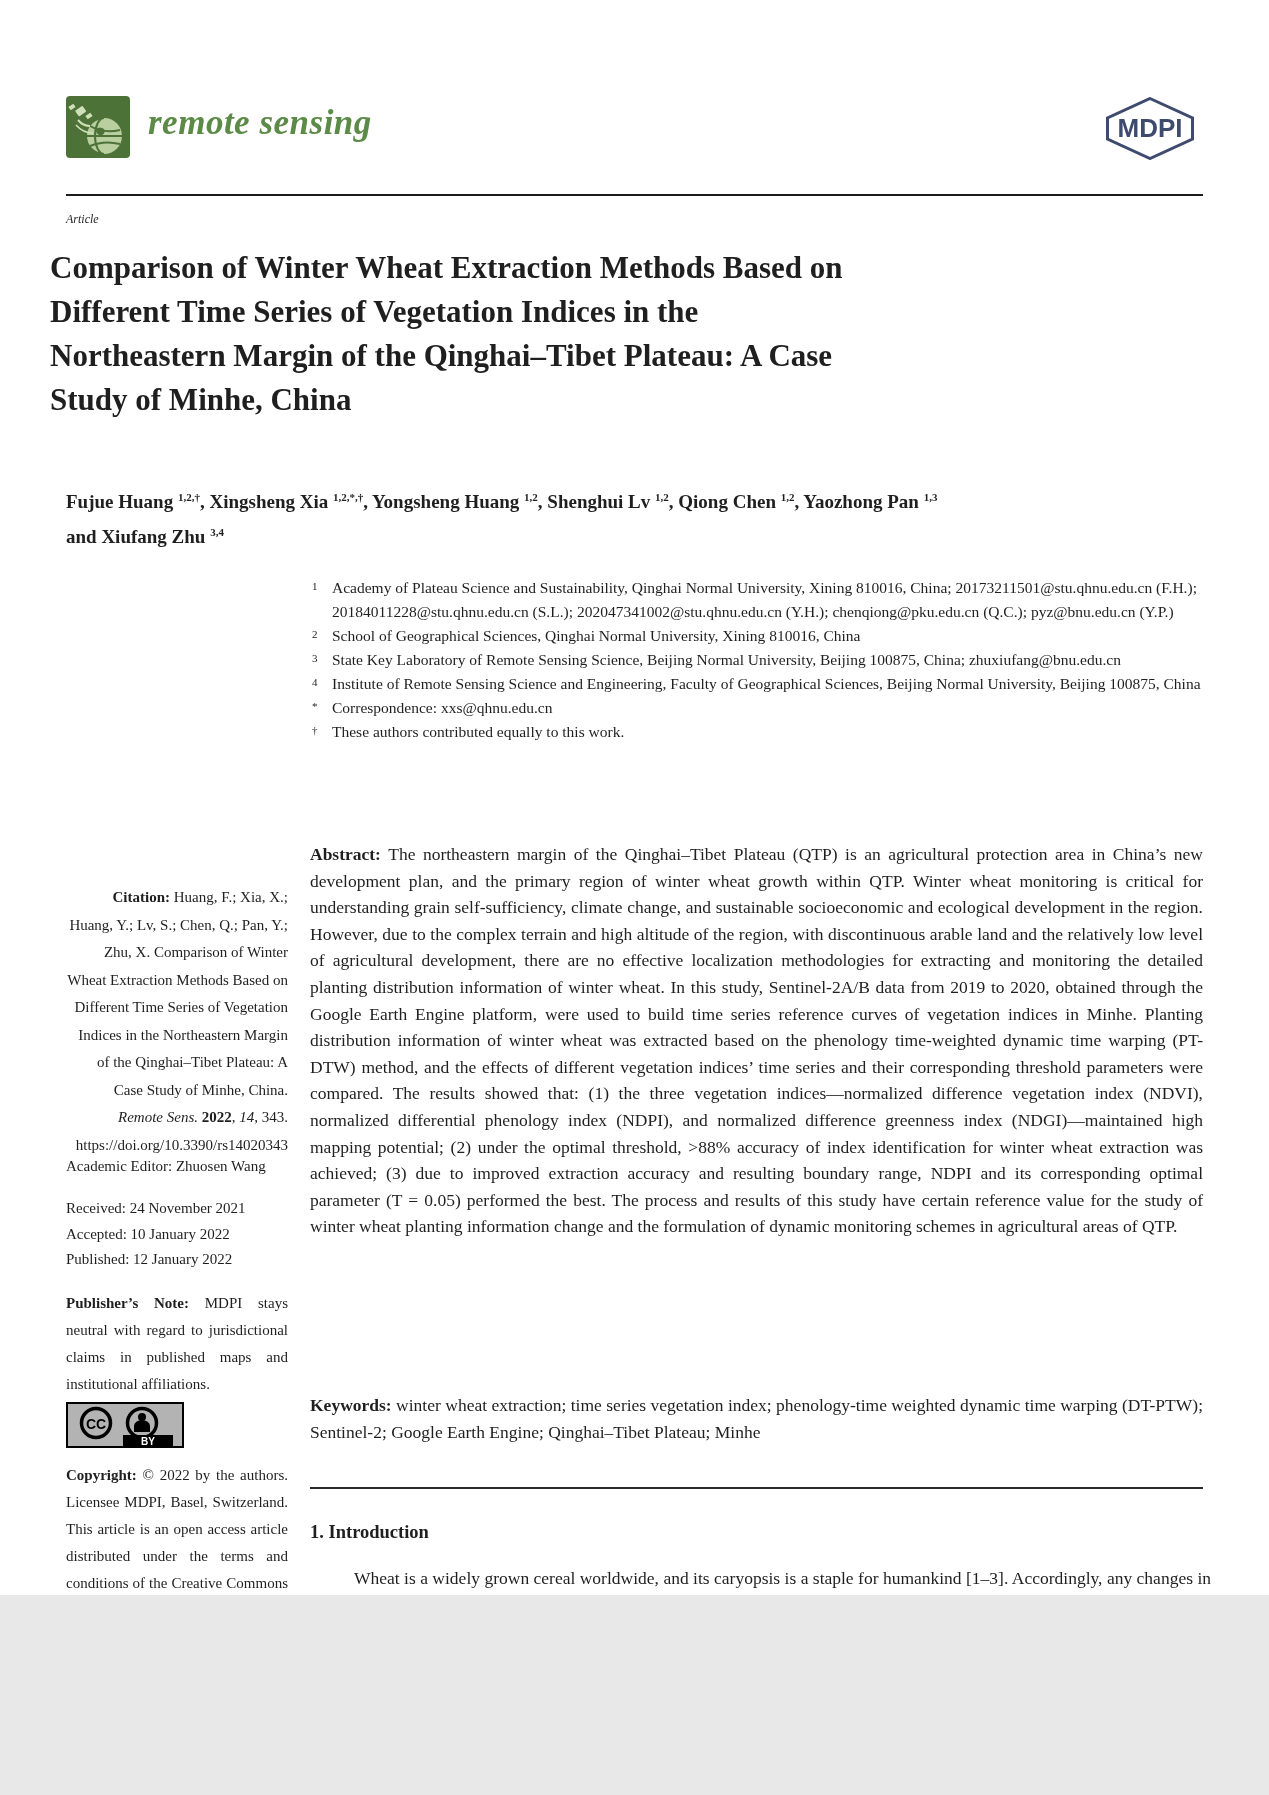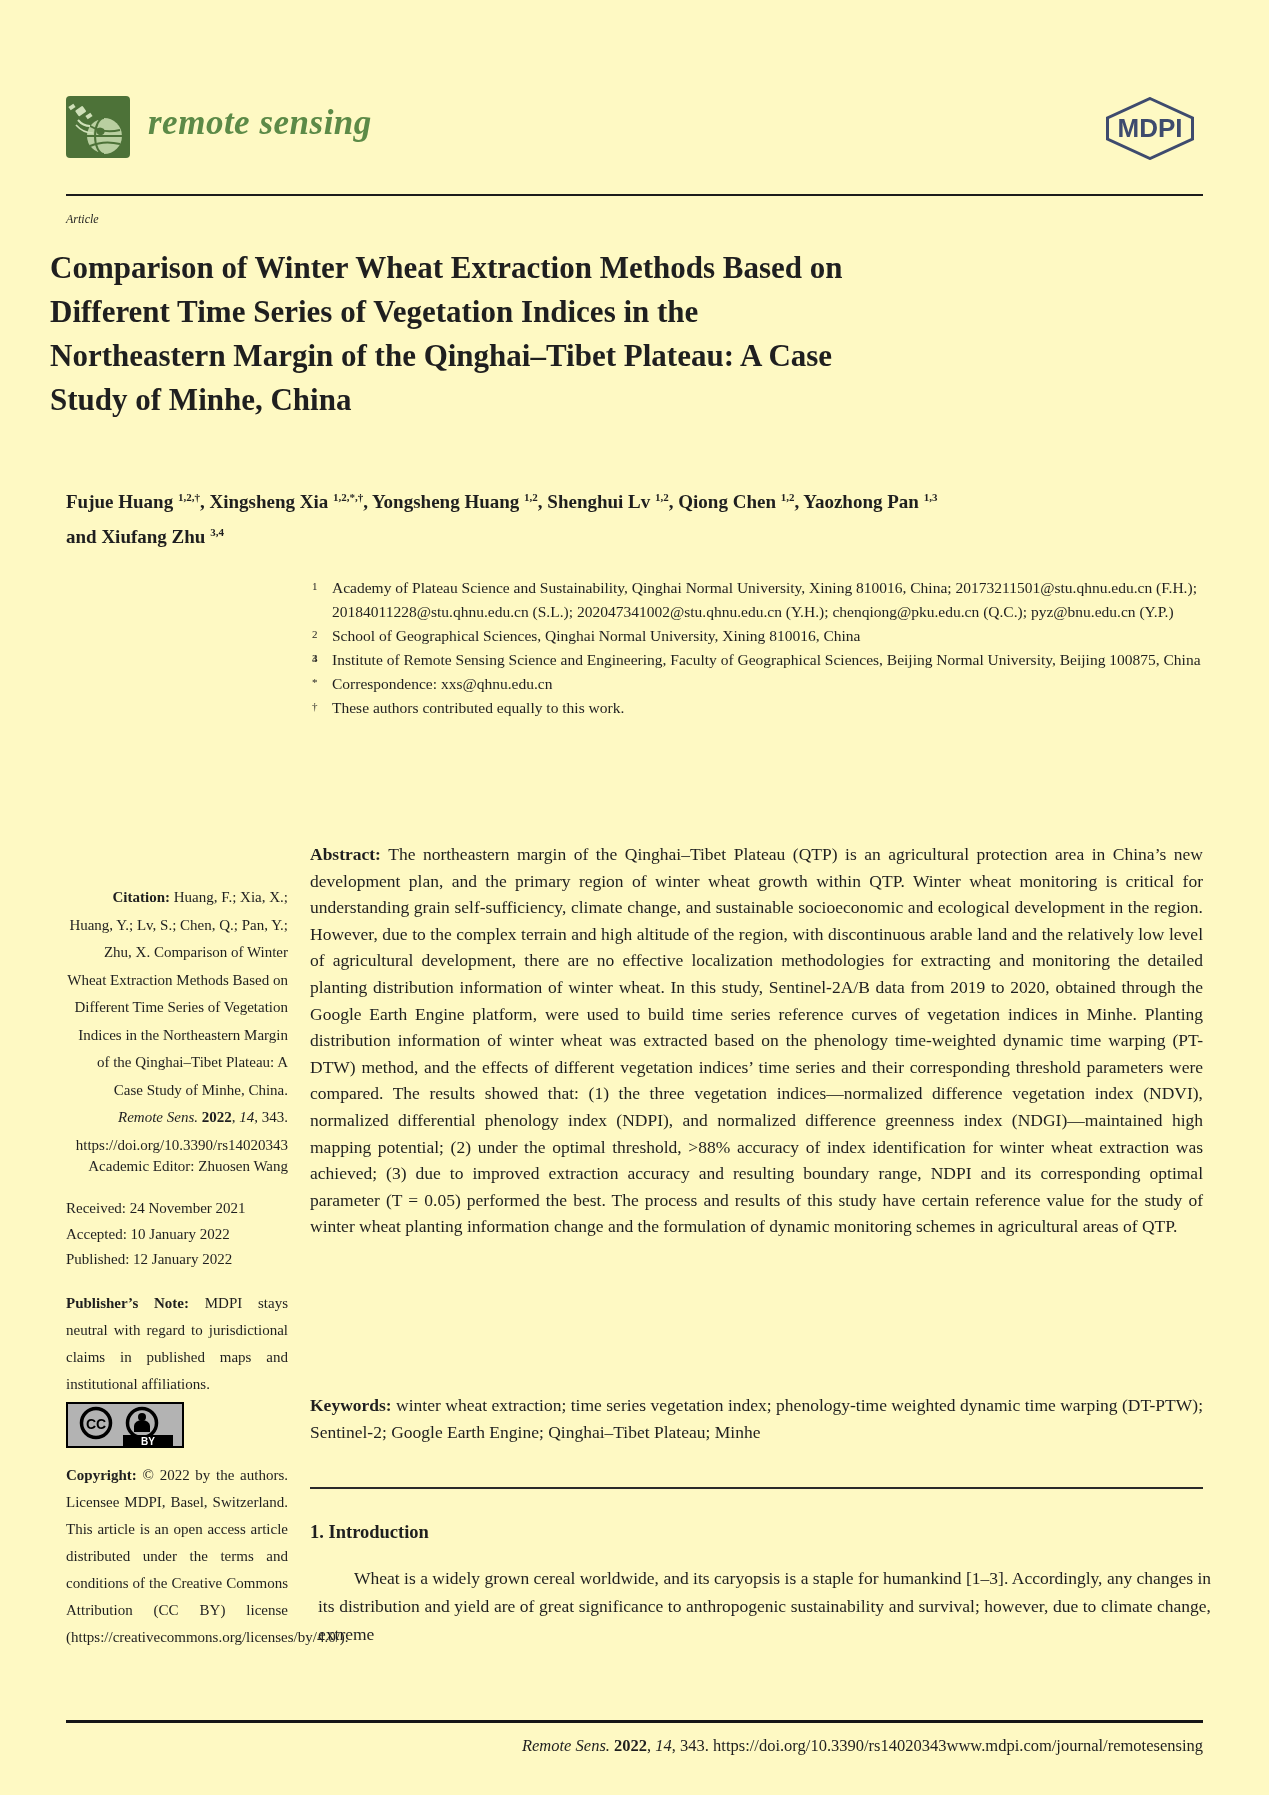--- a/index.html
+++ b/index.html
@@ -1,17 +1,17 @@
 <!DOCTYPE html>
 <html><head>
 <meta charset="utf-8">
 <style>
   html,body{margin:0;padding:0;background:#e8e8e8;}
   .page{
-    position:relative;width:1269px;height:1795px;margin:0 auto;background:#fef9c3;
+    position:relative;width:1269px;height:1595px;margin:0 auto;background:#ffffff;
     font-family:"Liberation Serif","DejaVu Serif",serif;color:#1f1f1f;overflow:hidden;
   }
   
   .logo-box{position:absolute;left:66px;top:96px;width:64px;height:62px;}
   .journal-name{position:absolute;left:148px;top:103px;font-size:35px;font-style:italic;font-weight:bold;color:#5c8a47;letter-spacing:.5px;}
   .mdpi-logo{position:absolute;left:1106px;top:97px;width:88px;height:63px;}
   .header-rule{position:absolute;left:66px;top:194px;width:1137px;height:2px;background:#1c1c1c;}
   
   .article-type{position:absolute;left:66px;top:212px;font-size:12px;font-style:italic;}
   .paper-title{position:absolute;left:50px;top:246px;width:940px;font-size:31px;font-weight:bold;line-height:44px;white-space:pre-line;margin:0;}
@@ -23,21 +23,21 @@
   .aff-marker{position:absolute;left:2px;top:-2px;font-size:11px;}
   .abstract{position:absolute;left:310px;top:841px;width:893px;font-size:17.5px;line-height:26.6px;text-align:justify;margin:0;}
   .keywords{position:absolute;left:310px;top:1392px;width:893px;font-size:17.5px;line-height:27px;text-align:justify;margin:0;}
   .kw-rule{position:absolute;left:310px;top:1487px;width:893px;height:2px;background:#2a2a2a;}
   .section-title{position:absolute;left:310px;top:1522px;font-size:18.5px;font-weight:bold;margin:0;}
   .intro-par{position:absolute;left:310px;top:1556px;width:893px;font-size:17.5px;line-height:28px;text-align:justify;text-indent:36px;margin:8px;}
   
   .side{position:absolute;left:66px;width:222px;font-size:15px;margin:0;}
   .side b{font-weight:bold;}
   .citation{top:884px;line-height:27.5px;text-align:right;}
-  .academic-editor{top:1154px;line-height:25px;text-align:right;}
+  .academic-editor{top:1154px;line-height:25px;}
   .dates{top:1196px;line-height:25.5px;}
   .pub-note{top:1266px;line-height:27px;text-align:justify;margin-top:24px;}
   .cc-badge{position:absolute;left:66px;top:1402px;width:118px;height:46px;}
   .copyright{top:1462px;line-height:27px;text-align:justify;}
   
   .footer-rule{position:absolute;left:66px;top:1720px;width:1137px;height:3px;background:#161616;}
   .footer{position:absolute;left:66px;top:1736px;width:1137px;font-size:16.5px;display:flex;justify-content:flex-end;}
 </style>
 </head>
 <body>
@@ -72,21 +72,21 @@
   <div class="article-type">Article</div>
   <h1 class="paper-title">Comparison of Winter Wheat Extraction Methods Based on
 Different Time Series of Vegetation Indices in the
 Northeastern Margin of the Qinghai–Tibet Plateau: A Case
 Study of Minhe, China</h1>
   <p class="authors"><span>Fujue Huang</span>&nbsp;<sup>1,2,†</sup>, <span>Xingsheng Xia</span>&nbsp;<sup>1,2,*,†</sup>, <span>Yongsheng Huang</span>&nbsp;<sup>1,2</sup>, <span>Shenghui Lv</span>&nbsp;<sup>1,2</sup>, <span>Qiong Chen</span>&nbsp;<sup>1,2</sup>, <span>Yaozhong Pan</span>&nbsp;<sup>1,3</sup><br>and <span>Xiufang Zhu</span>&nbsp;<sup>3,4</sup></p>
 
   <div class="affiliations">
       <div class="aff-row"><span class="aff-marker">1</span><span>Academy of Plateau Science and Sustainability, Qinghai Normal University, Xining 810016, China; 20173211501@stu.qhnu.edu.cn (F.H.); 20184011228@stu.qhnu.edu.cn (S.L.); 202047341002@stu.qhnu.edu.cn (Y.H.); chenqiong@pku.edu.cn (Q.C.); pyz@bnu.edu.cn (Y.P.)</span></div>
       <div class="aff-row"><span class="aff-marker">2</span><span>School of Geographical Sciences, Qinghai Normal University, Xining 810016, China</span></div>
-      <div class="aff-row"><span class="aff-marker">3</span></div>
+      <div class="aff-row"><span class="aff-marker">3</span><span>State Key Laboratory of Remote Sensing Science, Beijing Normal University, Beijing 100875, China; zhuxiufang@bnu.edu.cn</span></div>
       <div class="aff-row"><span class="aff-marker">4</span><span>Institute of Remote Sensing Science and Engineering, Faculty of Geographical Sciences, Beijing Normal University, Beijing 100875, China</span></div>
       <div class="aff-row"><span class="aff-marker">*</span><span>Correspondence: xxs@qhnu.edu.cn</span></div>
       <div class="aff-row"><span class="aff-marker">†</span><span>These authors contributed equally to this work.</span></div>
     </div>
 
   <p class="abstract"><b>Abstract:</b> <span>The northeastern margin of the Qinghai–Tibet Plateau (QTP) is an agricultural protection area in China’s new development plan, and the primary region of winter wheat growth within QTP. Winter wheat monitoring is critical for understanding grain self-sufficiency, climate change, and sustainable socioeconomic and ecological development in the region. However, due to the complex terrain and high altitude of the region, with discontinuous arable land and the relatively low level of agricultural development, there are no effective localization methodologies for extracting and monitoring the detailed planting distribution information of winter wheat. In this study, Sentinel-2A/B data from 2019 to 2020, obtained through the Google Earth Engine platform, were used to build time series reference curves of vegetation indices in Minhe. Planting distribution information of winter wheat was extracted based on the phenology time-weighted dynamic time warping (PT-DTW) method, and the effects of different vegetation indices’ time series and their corresponding threshold parameters were compared. The results showed that: (1) the three vegetation indices—normalized difference vegetation index (NDVI), normalized differential phenology index (NDPI), and normalized difference greenness index (NDGI)—maintained high mapping potential; (2) under the optimal threshold, &gt;88% accuracy of index identification for winter wheat extraction was achieved; (3) due to improved extraction accuracy and resulting boundary range, NDPI and its corresponding optimal parameter (T = 0.05) performed the best. The process and results of this study have certain reference value for the study of winter wheat planting information change and the formulation of dynamic monitoring schemes in agricultural areas of QTP.</span></p>
 
   <p class="keywords"><b>Keywords:</b> <span>winter wheat extraction; time series vegetation index; phenology-time weighted dynamic time warping (DT-PTW); Sentinel-2; Google Earth Engine; Qinghai–Tibet Plateau; Minhe</span></p>
   <div class="kw-rule"></div>
 

